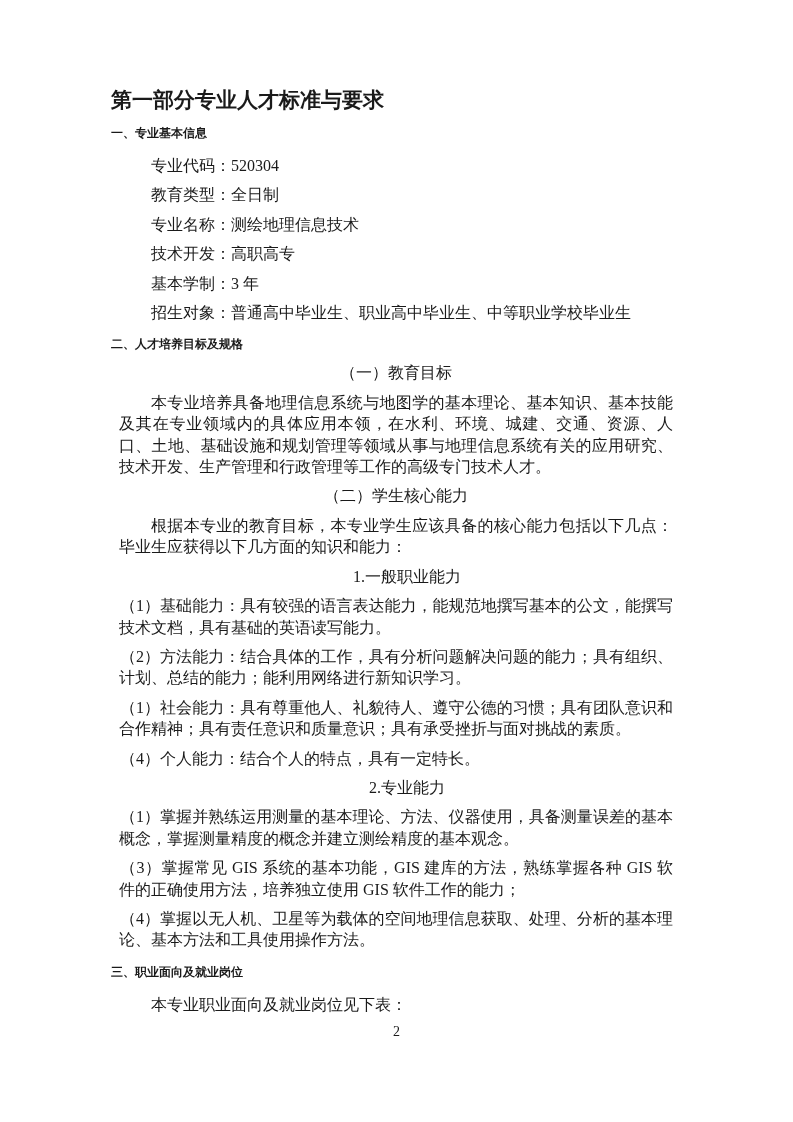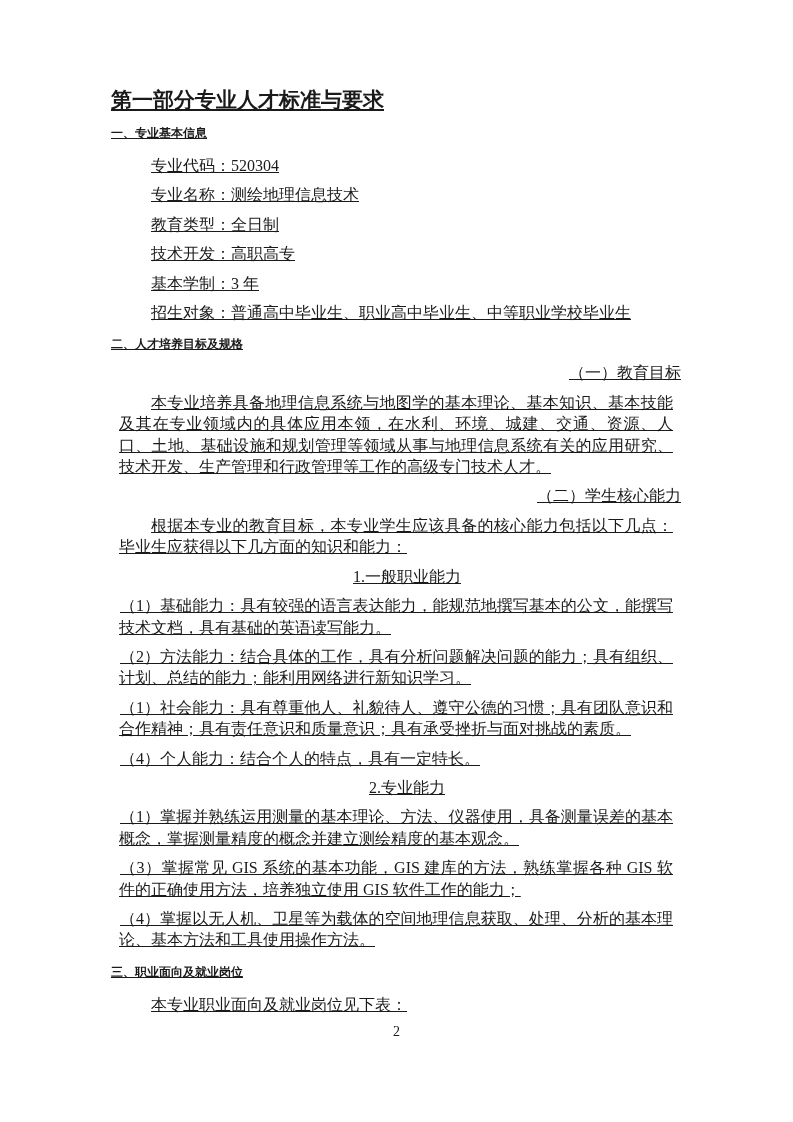--- a/index.html
+++ b/index.html
@@ -9,38 +9,37 @@
     height: 1122px;
     margin: 0 auto;
     background: #ffffff;
     box-sizing: border-box;
     padding: 86px 112px 0 111px;
     font-family: "Liberation Serif", "DejaVu Serif", serif;
     font-size: 16px;
     line-height: 21.4px;
     color: #1a1a1a;
     overflow: hidden;
-    text-decoration: underline;
   }
   .h1 {
     font-family: "Liberation Sans", "DejaVu Sans", sans-serif;
     font-size: 21px;
     line-height: 28px;
     font-weight: 700;
     margin: 0 0 6px 0;
   }
   .h2 {
     font-family: "Liberation Sans", "DejaVu Sans", sans-serif;
     font-size: 12px;
     line-height: 27px;
     font-weight: 700;
     margin: 4px 0 4px 0;
   }
   p { margin: 8px; text-align: justify; }
-  .subhead { margin: 4px 0 4px 0; text-align: right; }
+  .subhead { margin: 4px 0 4px 0; text-align: center; }
   .info-line { text-indent: 32px; text-align: left; }
   .indent { text-indent: 32px; }
   .num-title { text-indent: 22px; text-align: center; }
   .item { text-indent: 1px; }
   .page-number {
     position: absolute;
     top: 1024px;
     left: 0;
     right: 0;
     text-align: center;
@@ -53,22 +52,22 @@
 <body>
 
 <div class="page">
 
   <div class="h1">第一部分专业人才标准与要求</div>
 
   <div class="h2">一、专业基本信息</div>
 
   <div>
     <p class="info-line">专业代码：520304</p>
+    <p class="info-line">教育类型：全日制</p>
     <p class="info-line">专业名称：测绘地理信息技术</p>
-    <p class="info-line">教育类型：全日制</p>
     <p class="info-line">技术开发：高职高专</p>
     <p class="info-line">基本学制：3 年</p>
     <p class="info-line">招生对象：普通高中毕业生、职业高中毕业生、中等职业学校毕业生</p>
   </div>
 
   <div class="h2">二、人才培养目标及规格</div>
 
   <p class="subhead">（一）教育目标</p>
 
   <p class="indent">本专业培养具备地理信息系统与地图学的基本理论、基本知识、基本技能及其在专业领域内的具体应用本领，在水利、环境、城建、交通、资源、人口、土地、基础设施和规划管理等领域从事与地理信息系统有关的应用研究、技术开发、生产管理和行政管理等工作的高级专门技术人才。</p>

